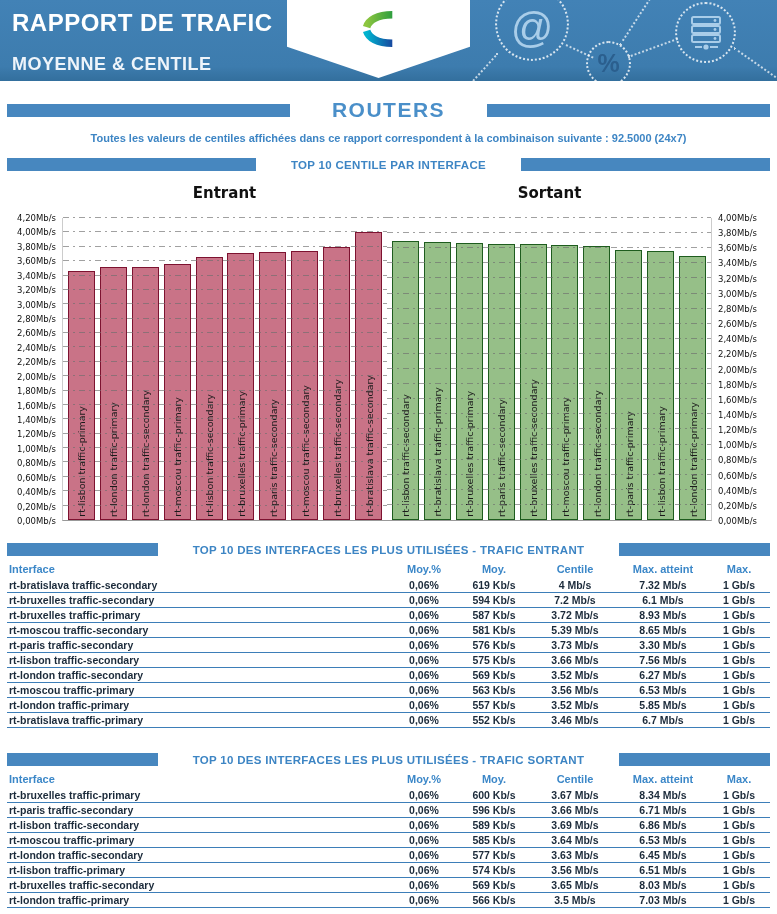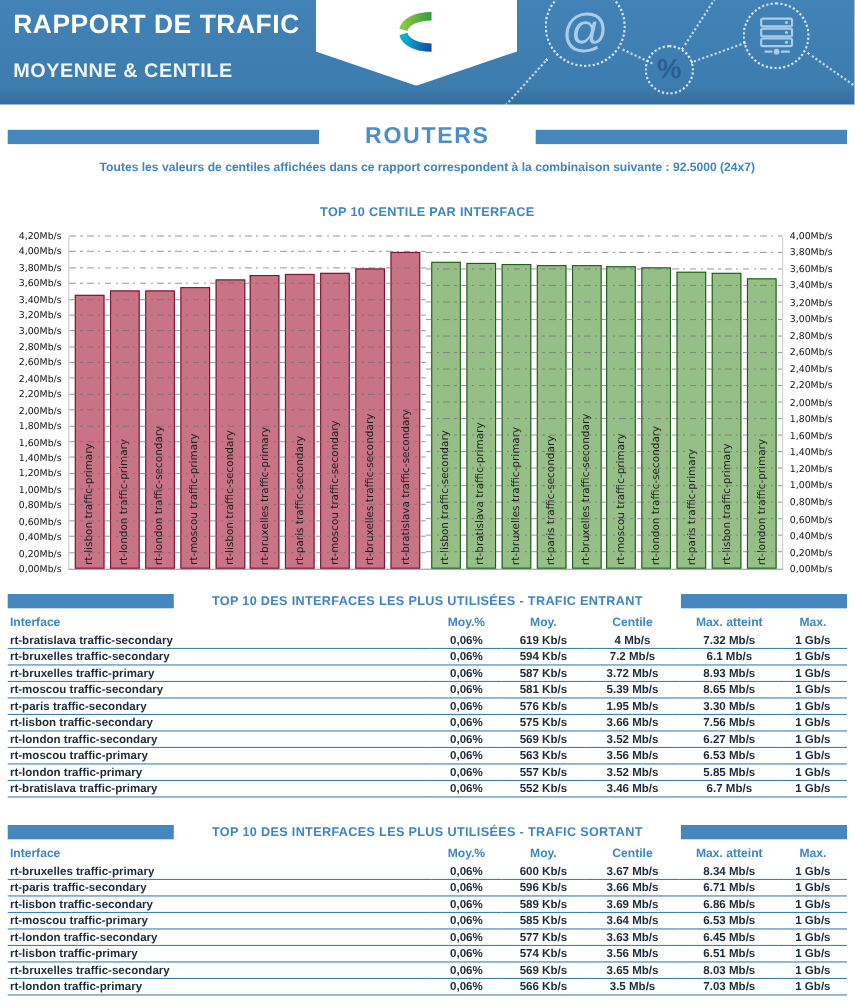--- a/index.html
+++ b/index.html
@@ -1,19 +1,19 @@
 <!DOCTYPE html>
 <html><head>
 <meta charset="utf-8">
 <style>
   html,body{margin:0;padding:0;background:#fff;}
   body{width:777px;height:914px;overflow:hidden;font-family:"Liberation Sans",sans-serif;}
 
   
-  .hdr{position:relative;height:95px;background:linear-gradient(#4282b6,#3d7cae 82%,#336f9d);overflow:hidden;}
+  .hdr{position:relative;height:81px;background:linear-gradient(#4282b6,#3d7cae 82%,#336f9d);overflow:hidden;}
   .hdr-left{position:absolute;left:12px;top:10px;color:#fff;}
   .hdr-title{font-size:24px;font-weight:bold;letter-spacing:.5px;line-height:26px;}
   .hdr-sub{font-size:18px;font-weight:bold;letter-spacing:.5px;color:#eef4fa;line-height:22px;margin-top:17px;}
   .hdr-date{font-size:11px;font-weight:bold;color:#e2ecf6;margin-top:4px;}
   .badge{position:absolute;left:287px;top:0;width:183px;height:78px;background:#fff;
          clip-path:polygon(0 0,100% 0,100% 60%,50% 100%,0 60%);
          display:flex;align-items:flex-start;justify-content:center;gap:7px;padding-top:9px;box-sizing:border-box;}
   .logo-txt{display:flex;flex-direction:column;}
   .logo-name{font-size:22px;font-weight:bold;color:#3a4654;line-height:22px;letter-spacing:.3px;}
   .logo-tag{font-size:10.5px;font-weight:bold;color:#85b722;line-height:12px;}
@@ -25,21 +25,21 @@
   #c-pct span{font-size:25px;font-weight:bold;color:#2b5f8e;}
   #c-srv{left:675px;top:2px;width:61px;height:61px;}
   .dline{position:absolute;border-top:2px dotted rgba(255,255,255,.7);transform-origin:left center;}
 
   
   .hrow{display:flex;align-items:center;margin:0 7px;}
   .hbar{flex:1;height:13px;background:#4787bf;}
   .hrow.routers{margin-top:17px;}
   .hrow.routers .htxt{font-size:21px;font-weight:bold;color:#4a8fc9;letter-spacing:1.5px;margin:0 42px;}
   .note{margin-top:10px;text-align:center;font-size:11px;font-weight:bold;color:#3d85c4;}
-  .hrow.sect{margin-top:29px;flex-direction:column;}
+  .hrow.sect{margin-top:14px;}
   .hrow.sect .htxt,.hrow.tbl-h .htxt{font-size:11.5px;font-weight:bold;color:#3d85c4;letter-spacing:.3px;margin:0 35px;}
 
   
   .chart-titles{display:flex;margin-top:13px;}
   .sp-l{width:62px;} .sp-r{width:65px;}
   .ct{width:325px;text-align:center;font-family:"DejaVu Sans",sans-serif;font-size:15px;font-weight:bold;color:#111;}
   .chart-body{display:flex;height:303px;margin-top:16px;}
   .yaxis{width:62px;position:relative;}
   .yaxis.right{width:65px;}
   .ytick{position:absolute;font-family:"DejaVu Sans",sans-serif;font-size:8.5px;color:#111;white-space:nowrap;}
@@ -129,20 +129,26 @@
 
 <div class="note">Toutes les valeurs de centiles affichées dans ce rapport correspondent à la combinaison suivante : 92.5000 (24x7)</div>
 
 <div class="hrow sect">
   <div class="hbar"></div>
   <div class="htxt">TOP 10 CENTILE PAR INTERFACE</div>
   <div class="hbar"></div>
 </div>
 
 <div>
+  <div class="chart-titles">
+    <div class="sp-l"></div>
+    <div class="ct">Entrant</div>
+    <div class="ct">Sortant</div>
+    <div class="sp-r"></div>
+  </div>
   <div class="chart-body">
     <div class="yaxis left" id="axis0">
         <div class="ytick" style="bottom: calc(100% - 5px); text-align: right;">4,20Mb/s</div>
         <div class="ytick" style="bottom: calc(95.2381% - 5px);">4,00Mb/s</div>
         <div class="ytick" style="bottom: calc(90.4762% - 5px);">3,80Mb/s</div>
         <div class="ytick" style="bottom: calc(85.7143% - 5px);">3,60Mb/s</div>
         <div class="ytick" style="bottom: calc(80.9524% - 5px);">3,40Mb/s</div>
         <div class="ytick" style="bottom: calc(76.1905% - 5px);">3,20Mb/s</div>
         <div class="ytick" style="bottom: calc(71.4286% - 5px);">3,00Mb/s</div>
         <div class="ytick" style="bottom: calc(66.6667% - 5px);">2,80Mb/s</div>
@@ -352,21 +358,21 @@
             <td class="c1">0,06%</td>
             <td class="c2">581 Kb/s</td>
             <td class="c3">5.39 Mb/s</td>
             <td class="c4">8.65 Mb/s</td>
             <td class="c5">1 Gb/s</td>
           </tr>
           <tr>
             <td class="c0">rt-paris traffic-secondary</td>
             <td class="c1">0,06%</td>
             <td class="c2">576 Kb/s</td>
-            <td class="c3">1.95 Mb/s</td>
+            <td class="c3">3.73 Mb/s</td>
             <td class="c4">3.30 Mb/s</td>
             <td class="c5">1 Gb/s</td>
           </tr>
           <tr>
             <td class="c0">rt-lisbon traffic-secondary</td>
             <td class="c1">0,06%</td>
             <td class="c2">575 Kb/s</td>
             <td class="c3">3.66 Mb/s</td>
             <td class="c4">7.56 Mb/s</td>
             <td class="c5">1 Gb/s</td>

